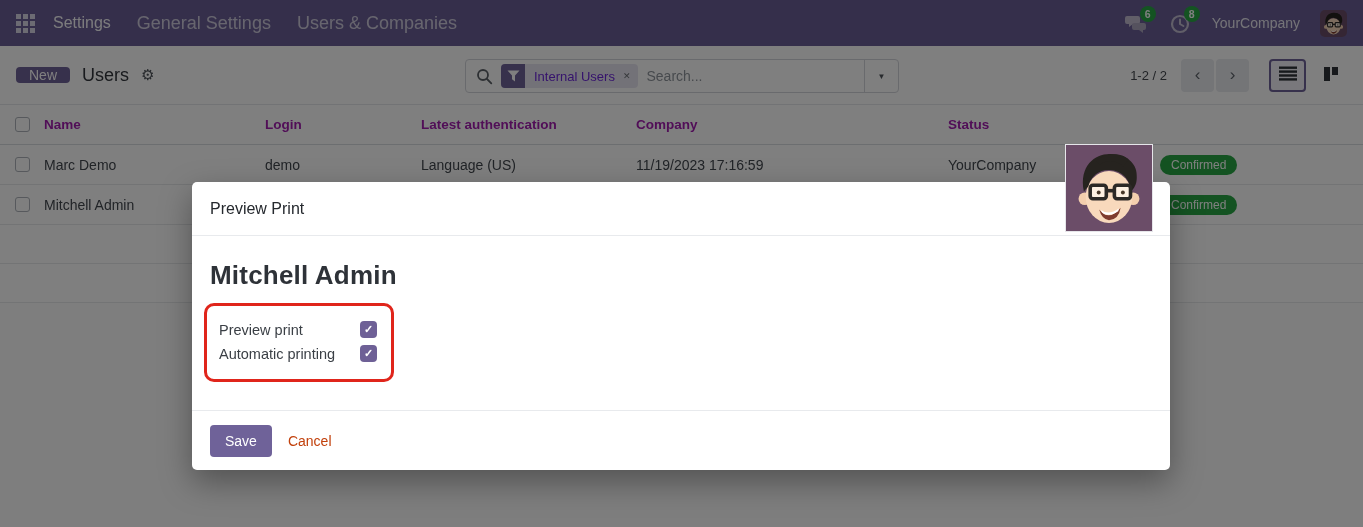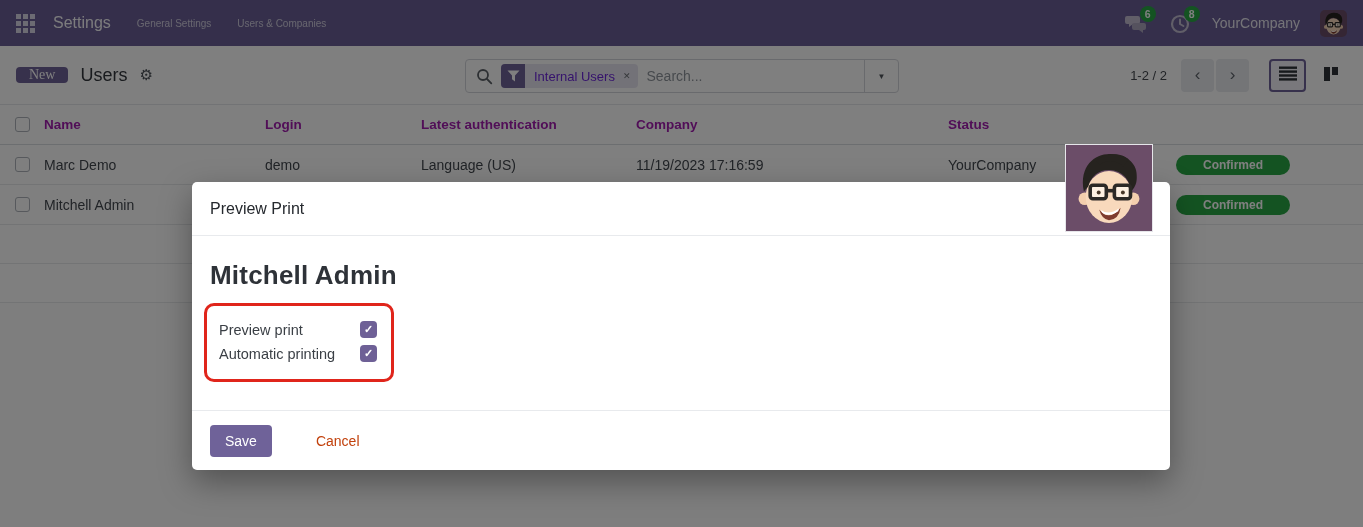--- a/index.html
+++ b/index.html
@@ -7,36 +7,36 @@
   body { font-family:"Liberation Sans", sans-serif; }
   .screen { position:relative; width:1363px; height:527px; overflow:hidden; background:#fcfcfd; }
 
   
   .navbar { position:absolute; left:0; top:0; width:100%; height:46px; background:#6a5f97;
             display:flex; align-items:center; padding:0 16px; z-index:1; }
   .apps-grid { display:grid; grid-template-columns:repeat(3,5px); grid-template-rows:repeat(3,5px);
                gap:2px; margin-right:18px; cursor:pointer; }
   .apps-grid i { background:#d9d6e6; display:block; }
   .nav-brand { color:rgba(255,255,255,.95); font-size:16px; font-weight:500; margin-right:26px; cursor:pointer; }
-  .nav-menu { color:rgba(255,255,255,.68); font-size:10px; margin-right:26px; cursor:pointer; }
+  .nav-menu { color:rgba(255,255,255,.68); font-size:18px; margin-right:26px; cursor:pointer; }
   .nav-right { margin-left:auto; display:flex; align-items:center; gap:20px; }
   .nav-icon-wrap { position:relative; width:24px; height:24px; cursor:pointer; }
   .nav-badge { position:absolute; top:-5px; right:-8px; min-width:16px; height:16px; border-radius:8px;
                background:#28a745; color:#fff; font-size:10.5px; font-weight:700; display:flex;
                align-items:center; justify-content:center; padding:0 4px; }
   .nav-company { color:rgba(255,255,255,.85); font-size:14px; cursor:pointer; }
   .nav-avatar { width:27px; height:27px; border-radius:5px; overflow:hidden; cursor:pointer; }
   .nav-avatar svg { display:block; width:100%; height:100%; }
 
   
   .control-panel { position:absolute; left:0; top:46px; width:100%; height:59px; background:#ffffff;
                    border-bottom:1px solid #e4e6ea; z-index:1; }
   .cp-left { position:absolute; left:16px; top:0; height:100%; display:flex; align-items:center; gap:12px; }
   .btn-new { background:#6f6299; color:#fff; border:none; border-radius:4px; font-size:14px;
-             font-family:Liberation Serif, serif; padding:0 13px; cursor:pointer; }
+             font-family:Liberation Sans, sans-serif; padding:0 13px; cursor:pointer; }
   .cp-title { font-size:18px; color:#33373d; }
   .gear { font-size:15px; color:#4f545b; cursor:pointer; }
 
   .searchbar { position:absolute; left:465px; top:13px; width:434px; height:34px; background:#fff;
                border:1px solid #d3d5db; border-radius:4px; display:flex; align-items:center; }
   .search-glass { margin:0 8px 0 10px; display:flex; }
   .facet { display:flex; align-items:stretch; height:24px; border-radius:4px; overflow:hidden;
            background:#e7e5f1; cursor:pointer; }
   .facet-funnel { width:24px; background:#6f6299; display:flex; align-items:center; justify-content:center; }
   .facet-label { font-size:13px; color:#6d28d9; display:flex; align-items:center; padding:0 6px 0 9px; }
@@ -59,22 +59,22 @@
   .switch-btn.active { border:2px solid #6f6299; background:#f3f1f9; }
 
   
   .list-view { position:absolute; left:0; top:105px; width:100%; background:#fff; z-index:1; }
   .lv-row { display:grid; grid-template-columns:44px 221px 156px 215px 312px 212px 1fr; align-items:center; }
   .lv-head { height:40px; border-bottom:1px solid #d9dce0; font-weight:700; font-size:13.5px; color:#a21caf; }
   .lv-data { height:40px; border-bottom:1px solid #e6e8eb; font-size:14px; color:#43484f; cursor:pointer; }
   .lv-empty { height:39px; border-bottom:1px solid #e6e8eb; }
   .cell-check { display:flex; justify-content:center; }
   .rowbox { width:15px; height:15px; border:1px solid #aeb3ba; border-radius:3px; background:#fff; cursor:pointer; }
-  .badge { display:inline-block; background:#28a745; color:#fff; font-size:12px; font-weight:700;
-           border-radius:11px; padding:3px 27px;margin-left:16px; }
+  .badge { display:inline-block; background:#28a745; color:#fff; font-size:12px; font-weight:400;
+           border-radius:11px; padding:3px 11px; }
 
   
   .backdrop { position:absolute; inset:0; background:rgba(0,0,0,.5); z-index:10; }
   .modal { position:absolute; left:192px; top:182px; width:978px; height:288px; background:#fff;
            border-radius:5px; box-shadow:0 12px 32px rgba(0,0,0,.35); z-index:20; }
   .modal-header { height:54px; border-bottom:1px solid #e8eaed; display:flex; align-items:center;
                   padding:0 18px; }
   .modal-title { font-size:16px; font-weight:500; color:#25292e; }
   .modal-close { margin-left:auto; background:none; border:none; font-size:19px; color:#8b9094;
                  cursor:pointer; font-family:inherit; line-height:1; }
@@ -83,21 +83,21 @@
   .highlight-box { display:inline-block; margin-top:12px; margin-left:-6px; border:3px solid #e0251b;
                    border-radius:10px; padding:8px 14px 10px 12px; }
   .field-row { display:flex; align-items:center; justify-content:space-between; width:158px; margin:7px 0; }
   .field-label { font-size:14.5px; color:#3a3f45; }
   .cbx { width:17px; height:17px; border-radius:4px; background:#6e6096; display:flex; align-items:center;
          justify-content:center; cursor:pointer; }
   .cbx::after { content:"✓"; color:#fff; font-size:11px; font-weight:700; }
   .modal-avatar { position:absolute; left:874px; top:-91px; width:86px; height:86px;
                   box-shadow:0 0 0 1px #e6e6ea; }
   .modal-avatar svg { display:block; width:100%; height:100%; }
-  .modal-footer { height:60px; border-top:1px solid #e8eaed; display:flex; align-items:center; padding:0 18px;gap:28px; }
+  .modal-footer { height:60px; border-top:1px solid #e8eaed; display:flex; align-items:center; padding:0 18px; }
   .btn-save { background:#6f6299; color:#fff; border:none; border-radius:4px; font-size:14px;
               font-weight:500; font-family:inherit; padding:8px 15px; cursor:pointer; }
   .btn-cancel { background:none; border:none; font-size:14px; color:#c2410c; font-family:inherit;
                 margin-left:16px; cursor:pointer; }
 </style>
 </head>
 <body>
 
 <div class="screen">
 

